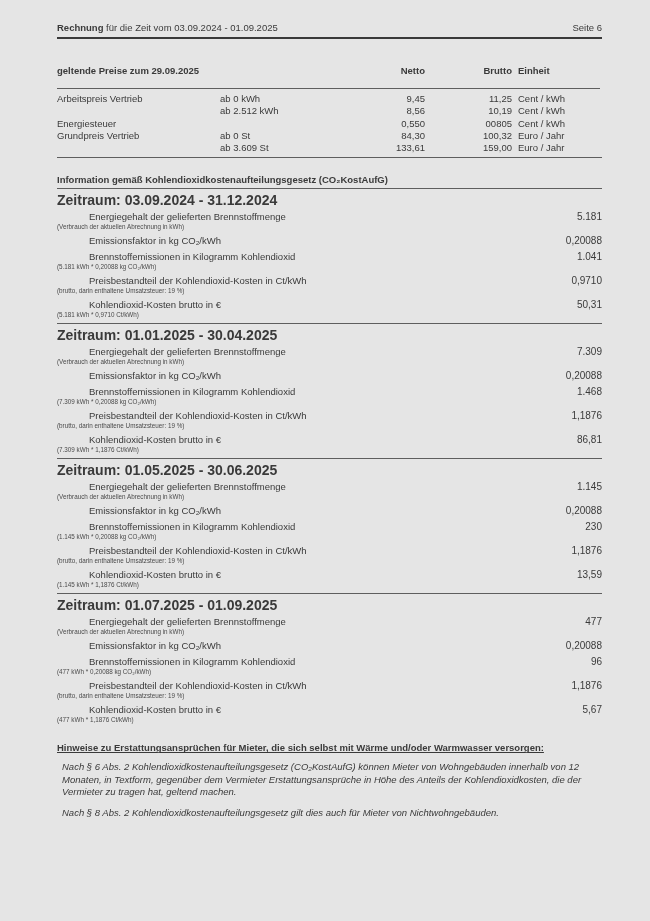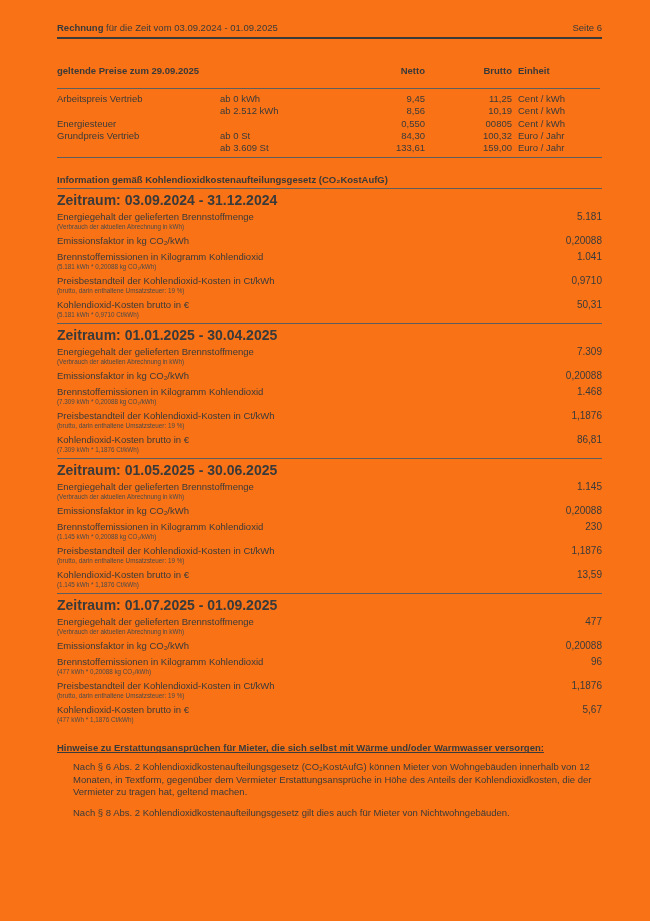--- a/index.html
+++ b/index.html
@@ -2,21 +2,21 @@
 <html lang="de"><head>
 <meta charset="utf-8">
 <style>
   html,body{margin:0;padding:0;}
   body{
     width:650px;height:921px;background:#ffffff;
     font-family:"Liberation Sans","DejaVu Sans",sans-serif;
     color:#3a3a3a;
     -webkit-font-smoothing:antialiased;
   }
-  .page{width:650px;height:921px;background:#f97316;overflow:hidden;box-sizing:border-box;
+  .page{width:650px;height:921px;background:#e5e5e5;overflow:hidden;box-sizing:border-box;
         padding:22px 48px 0 57px;}
   .b{font-weight:bold;}
 
   
   .hdr{display:flex;justify-content:space-between;align-items:flex-end;
        font-size:9.5px;line-height:11px;
        border-bottom:2px solid #3a3a3a;padding-bottom:4px;}
 
   
   .pt{margin-top:26px;font-size:9.5px;
@@ -30,27 +30,27 @@
   .pt-row{display:contents;}
   .pt-row.first .pt-cell{padding-top:4px;}
 
   
   .sec-title{margin-top:16px;font-size:9.5px;line-height:11px;font-weight:bold;
              padding-bottom:3px;border-bottom:1px solid #5e5e5e;}
   .block{padding-bottom:5px;}
   .block.sep{border-bottom:1px solid #5e5e5e;}
   .period{margin-top:6px;font-size:14px;line-height:11px;font-weight:bold;}
   .row{display:flex;justify-content:space-between;align-items:flex-start;margin-top:5px;}
-  .lbl{font-size:9.5px;line-height:11px;}
+  .lbl{font-size:9.5px;line-height:11px;margin-left:32px;}
   .sub{font-size:6.3px;line-height:7px;margin-top:1px;color:#4a4a4a;}
   .val{font-size:10px;line-height:11px;white-space:nowrap;}
 
   
   .note-head{margin-top:14px;font-size:9.5px;line-height:12px;font-weight:bold;text-decoration:underline;}
-  .note-p{margin:7px 0 0 16px;font-size:9.5px;line-height:12.3px;}
+  .note-p{margin:7px 0 0 5px;font-size:9.5px;line-height:12.3px;font-style:italic;}
   .note-p.second{margin-top:9px;}
 </style>
 </head>
 <body>
 
 <div class="page">
 
   <div class="hdr">
     <div><span class="b">Rechnung</span><span> für die Zeit vom 03.09.2024 - 01.09.2025</span></div>
     <div>Seite 6</div>

